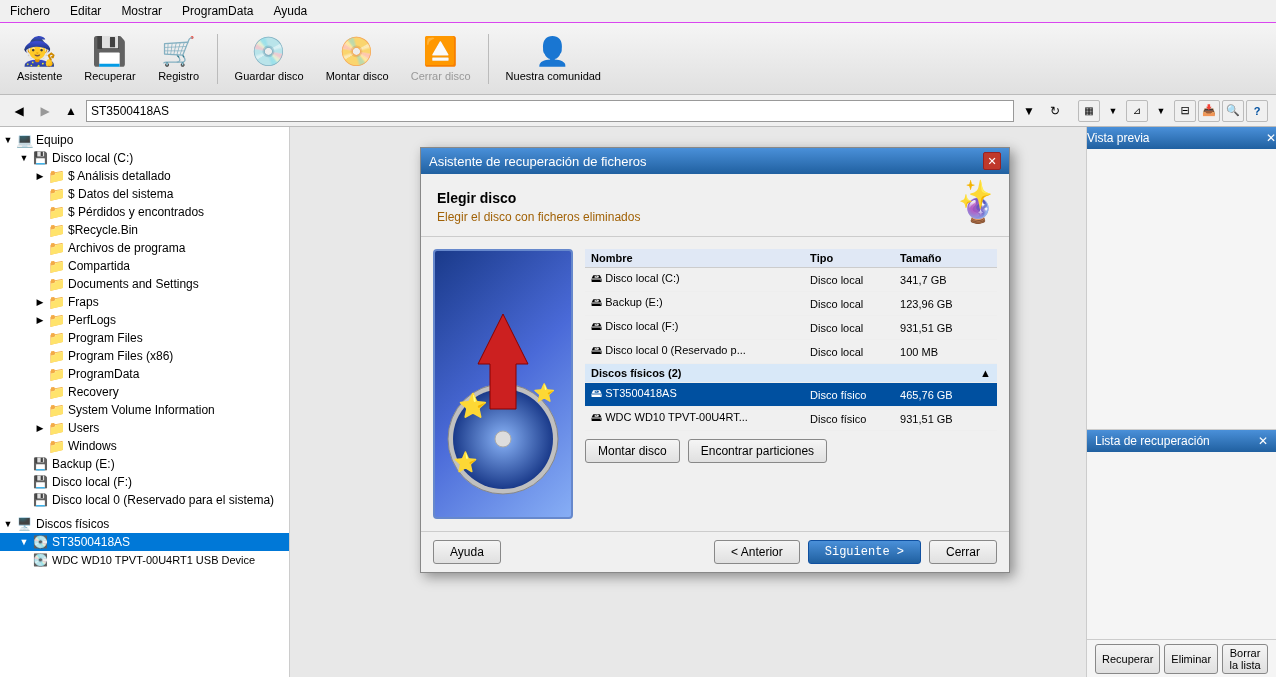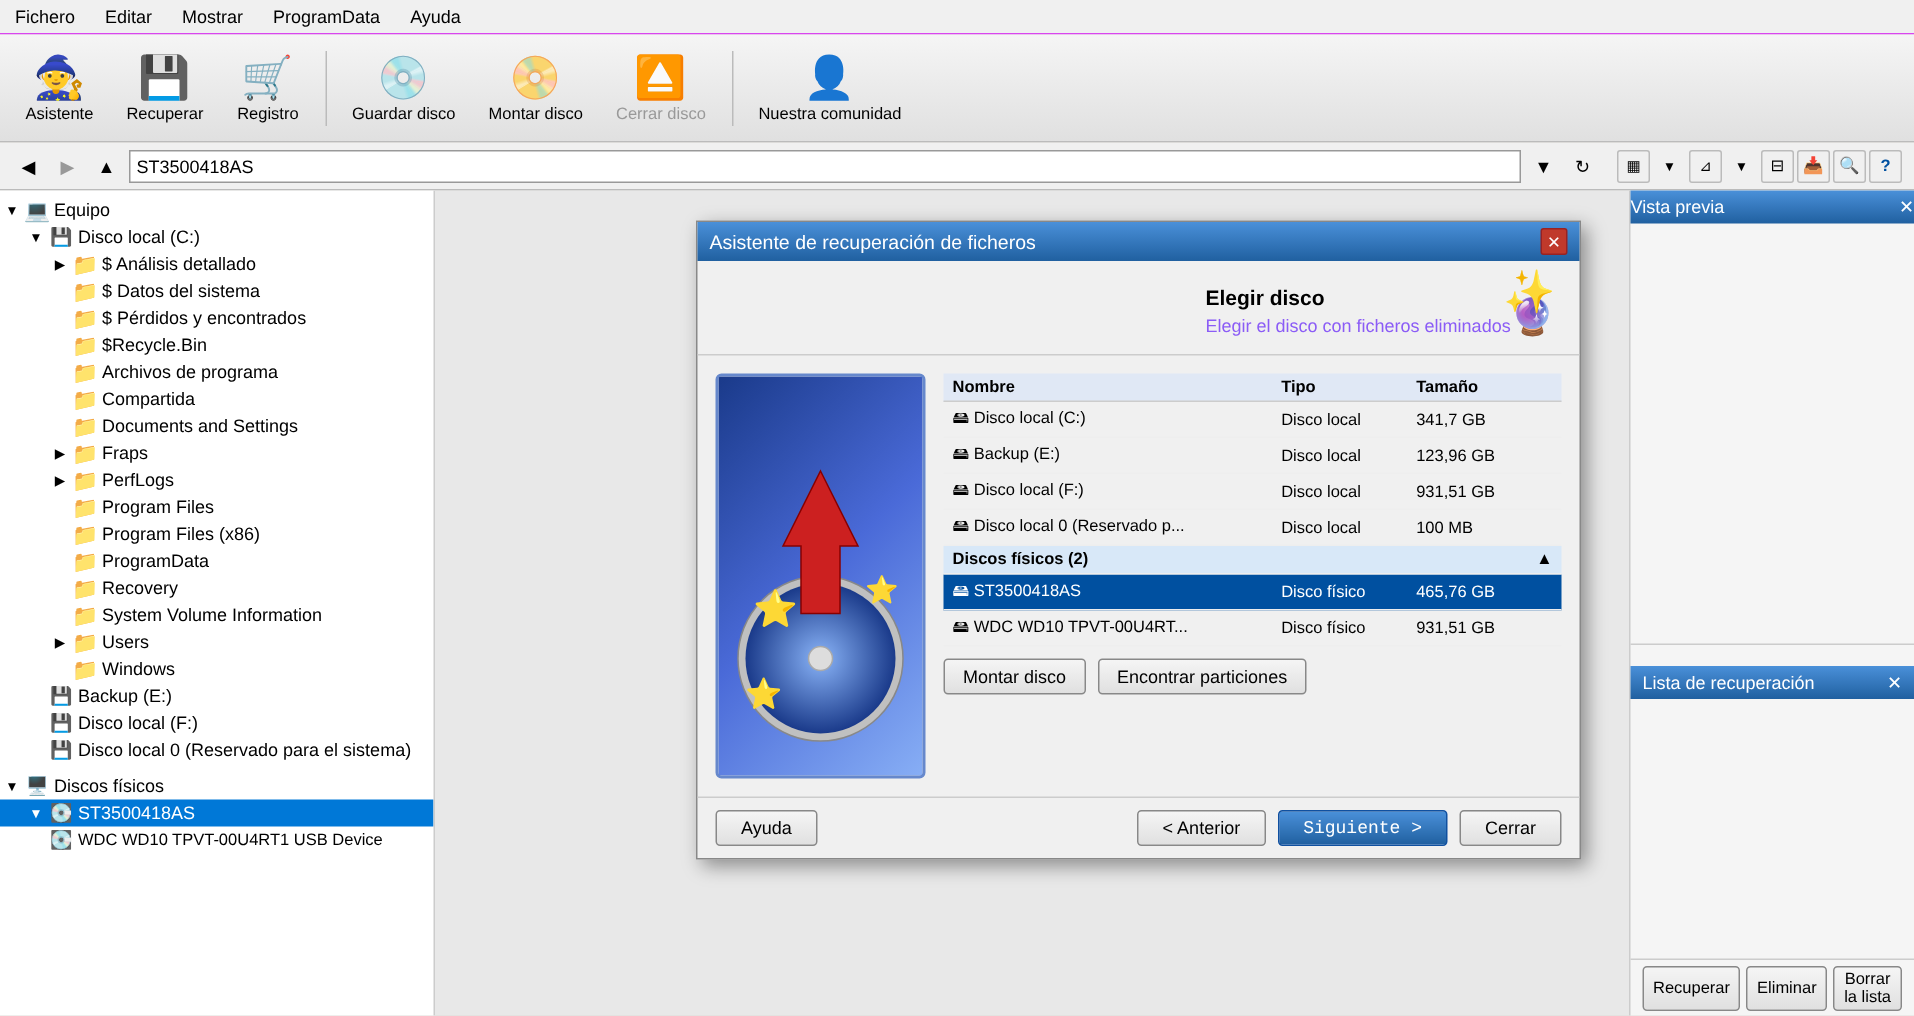--- a/index.html
+++ b/index.html
@@ -36,33 +36,33 @@
 
     
     .content-panel { flex: 1; background: #e8e8e8; position: relative; overflow: auto; }
 
     
     .right-panel { width: 190px; background: #f5f5f5; border-left: 1px solid #ccc; display: flex; flex-direction: column; }
     .right-section { border-bottom: 1px solid #ccc; }
     .right-section-header { background: linear-gradient(to bottom, #4a90d9, #2060a0); color: white; padding: 4px 0; font-size: 12px; display: flex; justify-content: space-between; align-items: center; }
     .right-section-body { padding: 8px; flex: 1; }
     .right-panel-bottom { flex: 1; display: flex; flex-direction: column; }
-    .right-bottom-header { background: linear-gradient(to bottom, #4a90d9, #2060a0); color: white; padding: 4px 8px; font-size: 12px; display: flex; justify-content: space-between; align-items: center; margin-top: 14px; }
+    .right-bottom-header { background: linear-gradient(to bottom, #4a90d9, #2060a0); color: white; padding: 4px 8px; font-size: 12px; display: flex; justify-content: space-between; align-items: center; }
     .right-bottom-body { flex: 1; }
     .right-bottom-footer { padding: 4px 8px; display: flex; gap: 4px; border-top: 1px solid #ccc; }
     .right-bottom-footer button { font-size: 11px; padding: 2px 6px; cursor: pointer; }
 
     
-    .dialog-overlay { position: absolute; top: 0; left: 0; right: 0; bottom: 0; margin-left: 44px; }
+    .dialog-overlay { position: absolute; top: 0; left: 0; right: 0; bottom: 0; }
     .dialog { position: absolute; top: 20px; left: 130px; width: 590px; background: #f0f0f0; border: 1px solid #888; box-shadow: 4px 4px 12px rgba(0,0,0,0.4); }
     .dialog-titlebar { background: linear-gradient(to bottom, #4a90d9, #2060a0); color: white; padding: 4px 8px; display: flex; justify-content: space-between; align-items: center; font-size: 13px; }
     .dialog-close { cursor: pointer; width: 18px; height: 18px; background: #c0392b; border: 1px solid #922; border-radius: 2px; display: flex; align-items: center; justify-content: center; color: white; font-size: 11px; }
-    .dialog-header { padding: 12px 16px 8px; border-bottom: 1px solid #ccc; display: flex; justify-content: flex-end; align-items: center; }
+    .dialog-header { padding: 12px 16px 8px; border-bottom: 1px solid #ccc; display: flex; justify-content: space-between; align-items: center; }
     .dialog-header-text h2 { font-size: 14px; font-weight: bold; margin-bottom: 4px; }
-    .dialog-header-text p { font-size: 12px; color: #8b5cf6; }
+    .dialog-header-text p { font-size: 12px; color: #a16207; }
     .dialog-body { display: flex; padding: 12px; gap: 12px; }
     .dialog-left-image { width: 140px; height: 270px; background: linear-gradient(135deg, #1a3a8a, #4a6ad8, #87aef5); border: 2px solid #6688cc; border-radius: 4px; display: flex; align-items: center; justify-content: center; overflow: hidden; flex-shrink: 0; }
     .dialog-right { flex: 1; }
     .disk-table { width: 100%; border-collapse: collapse; }
     .disk-table th { background: #e0e8f5; text-align: left; padding: 3px 6px; font-size: 11px; border-bottom: 1px solid #ccc; }
     .disk-table td { padding: 2px 6px; font-size: 11px; border-bottom: 1px solid #eee; }
     .disk-section-header { background: #d8e8f8; font-weight: bold; }
     .disk-section-header td { padding: 3px 6px; }
     .disk-row.selected { background: #0050a0; color: white; }
     .dialog-footer-buttons { padding: 8px 12px; display: flex; gap: 8px; justify-content: space-between; border-top: 1px solid #ccc; }

